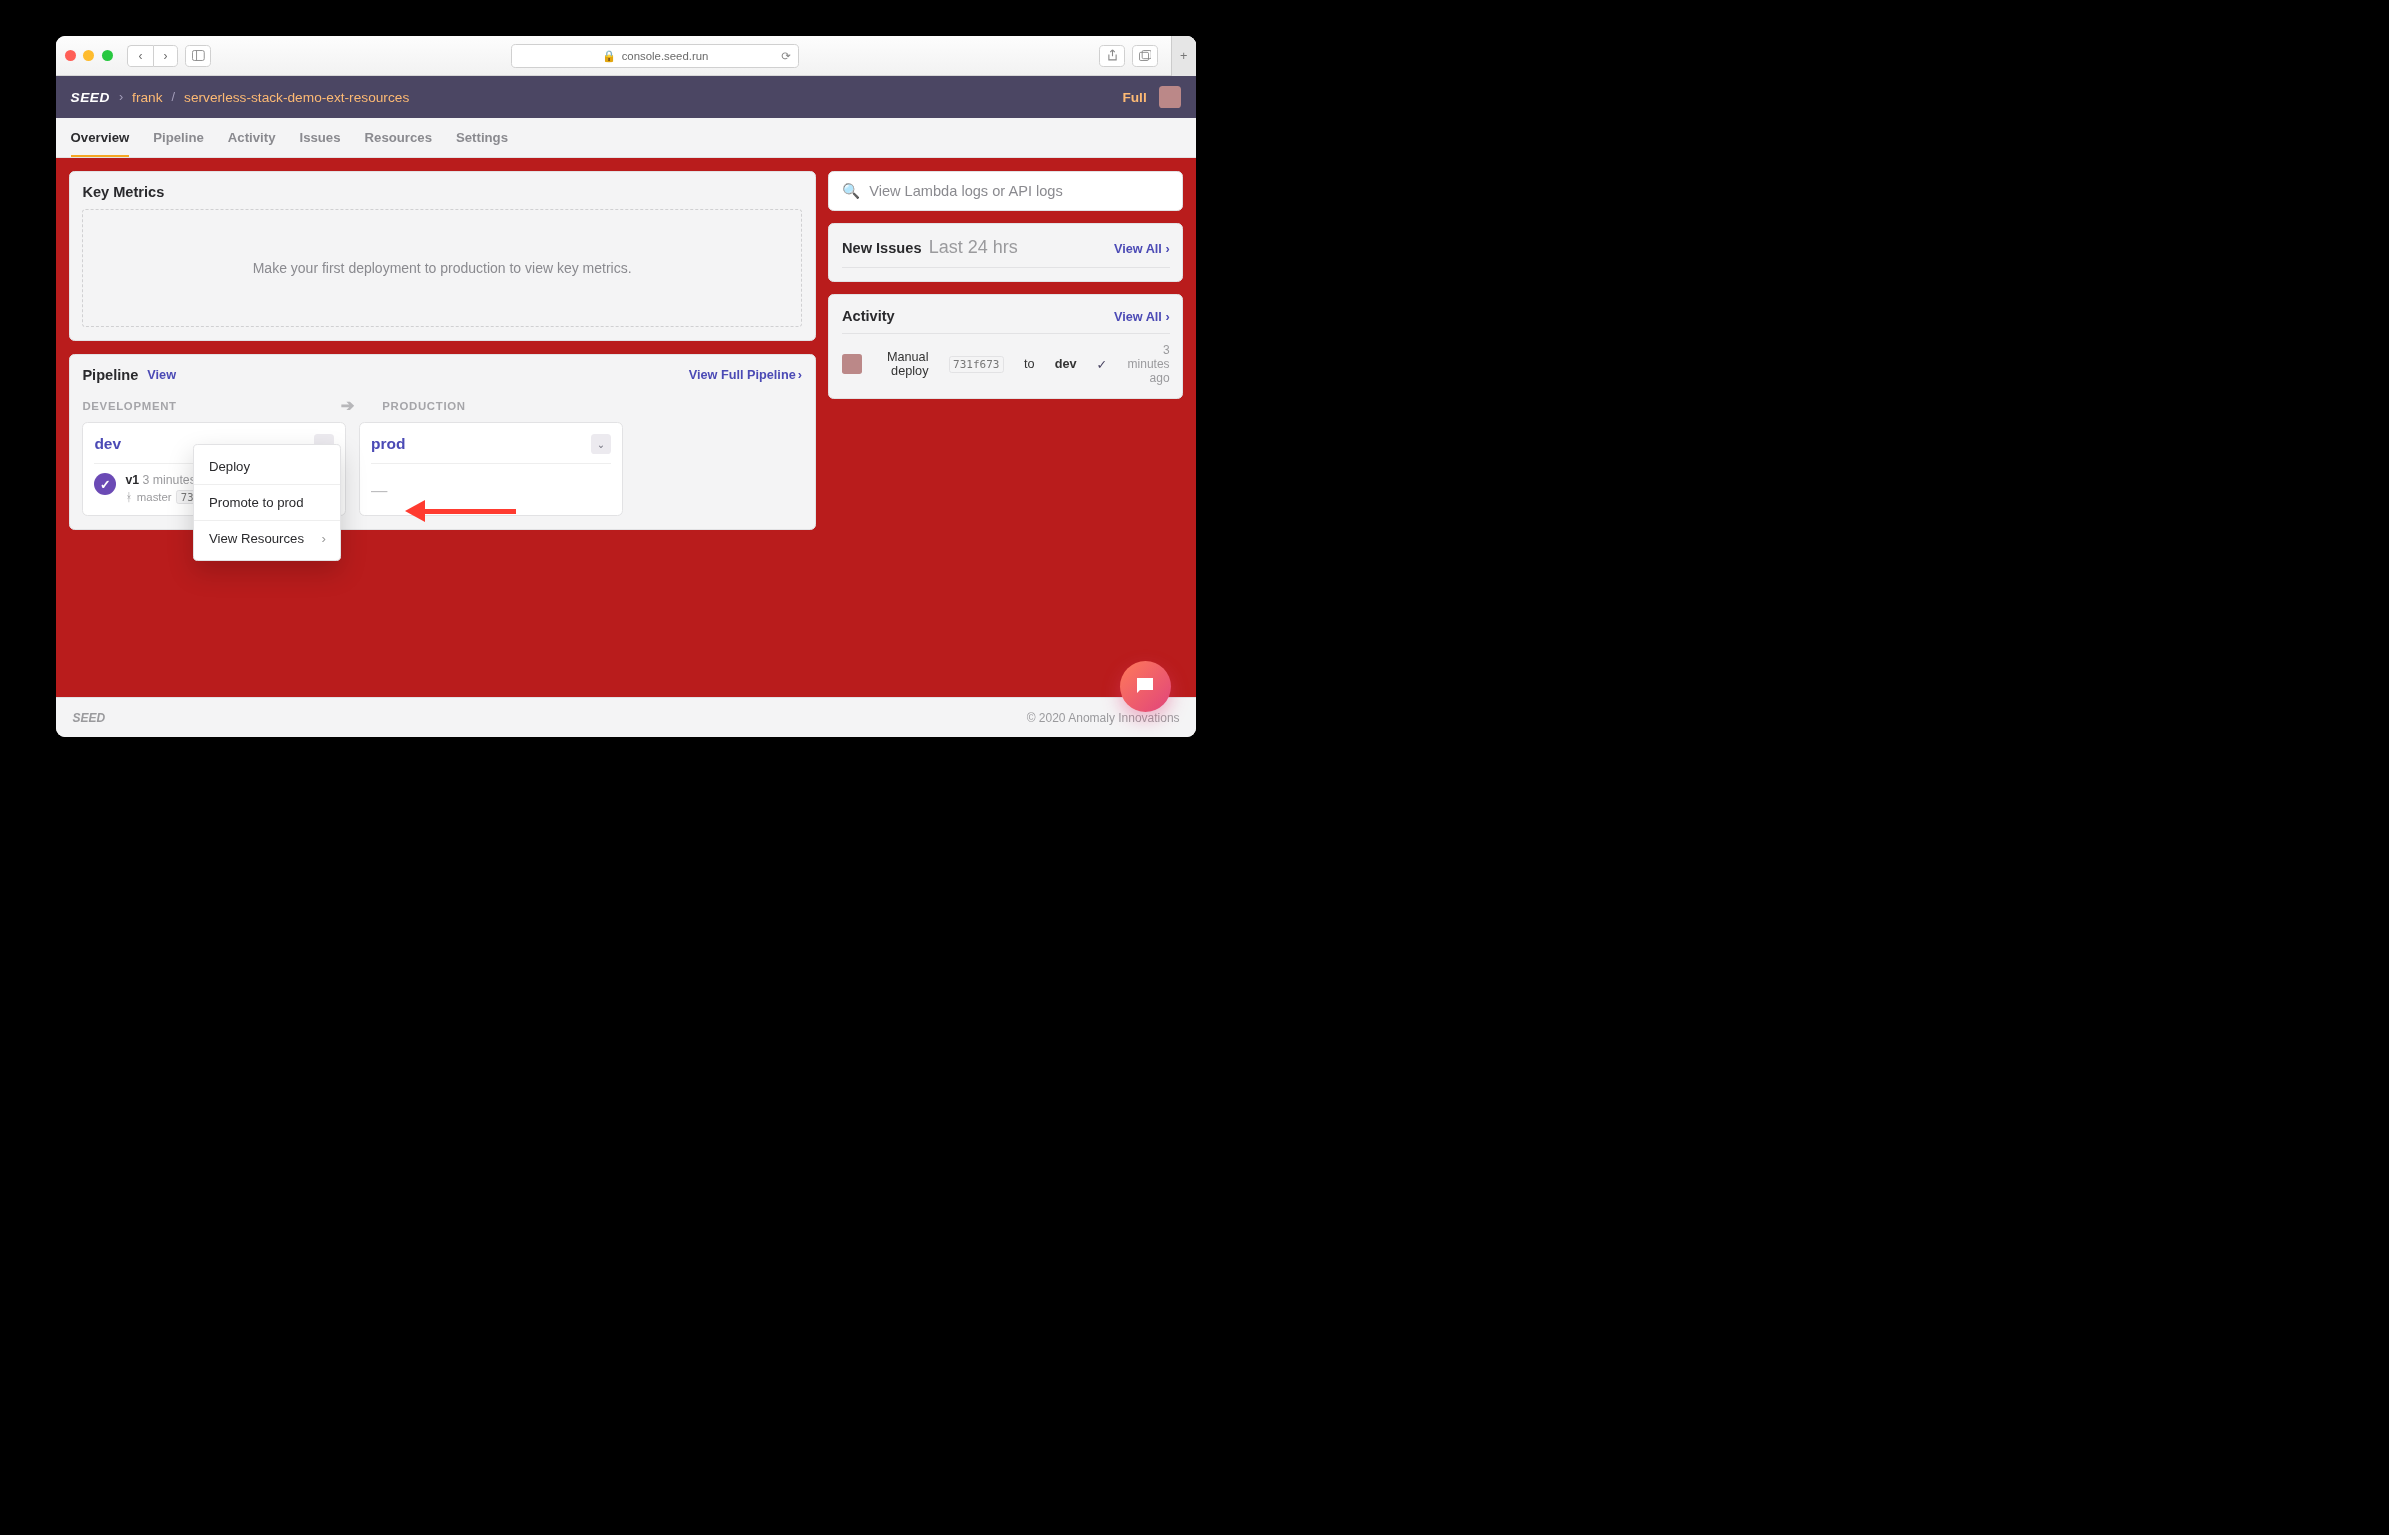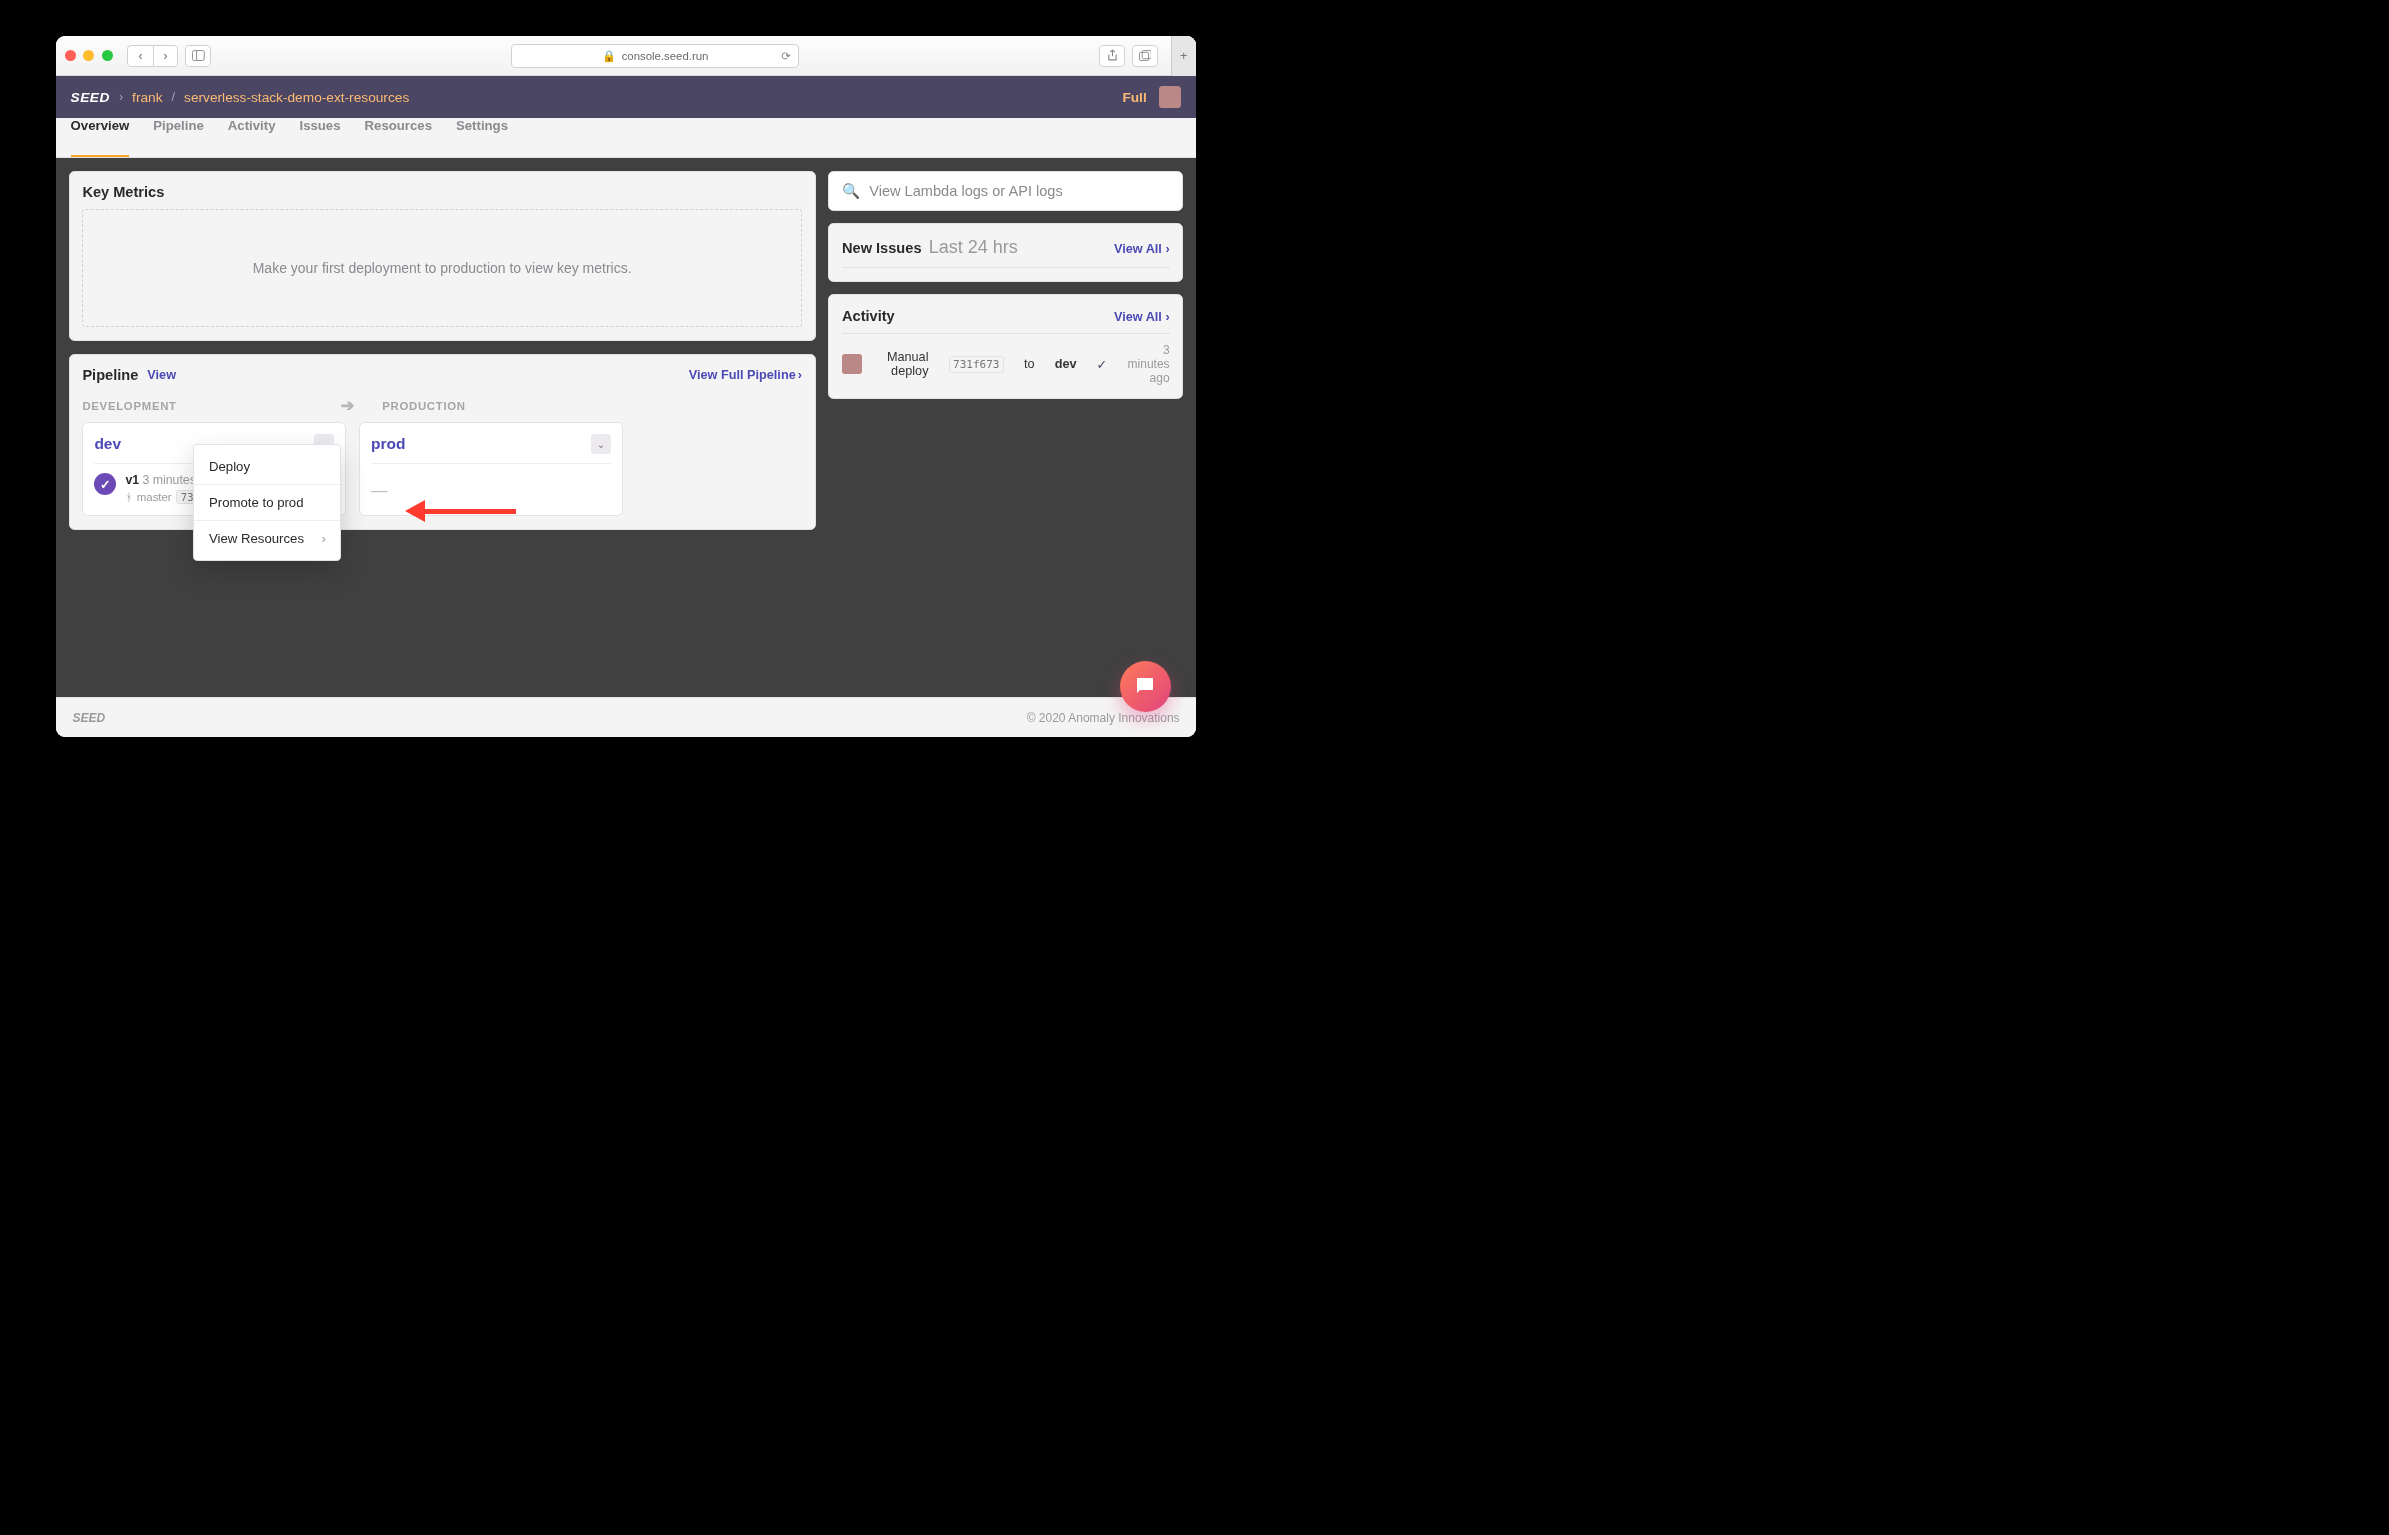--- a/index.html
+++ b/index.html
@@ -92,35 +92,36 @@
   .app-header .right{margin-left:auto; display:flex; align-items:center; gap:12.7px;}
   .avatar{width:22px;height:22px;border-radius:3.6px;background:#b88;}
 
   
   .tabs{
     background:#f4f4f5;
     border-bottom:0.9px solid #e2e2e4;
     display:flex; gap:24px;
     padding:0 14.6px;
     height:40px;
+    align-items:flex-end;
   }
   .tab{
     padding:0 0 10px 0;
     color:#8a8a8f;
     font-weight:600;
     font-size:13.2px;
     border-bottom:2.7px solid transparent;
     cursor:pointer;
   }
   .tab.active{ color:#2c2c2f; border-bottom-color:#f5a623;}
 
   
   .content{
     flex:1;
-    background:#404040;
+    background:#b91c1c;
     padding:12.7px;
     display:flex;
     gap:12.7px;
     overflow:hidden;
   }
   .col-left{ flex:1; display:flex; flex-direction:column; gap:12.7px;}
   .col-right{ width:355px; display:flex; flex-direction:column; gap:12.7px;}
   .panel{
     background:#f4f4f5;
     border:0.9px solid #e2e2e4;

